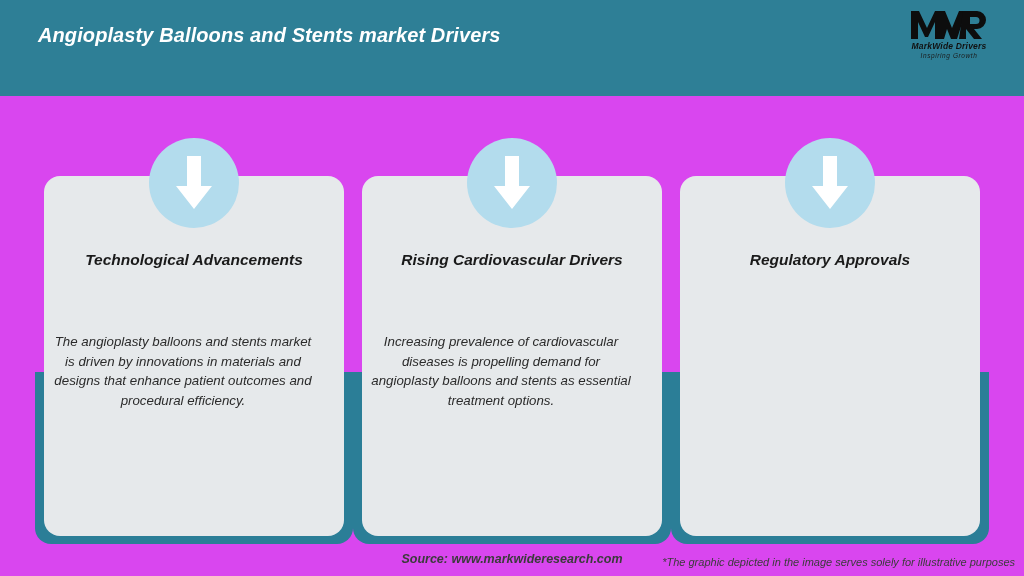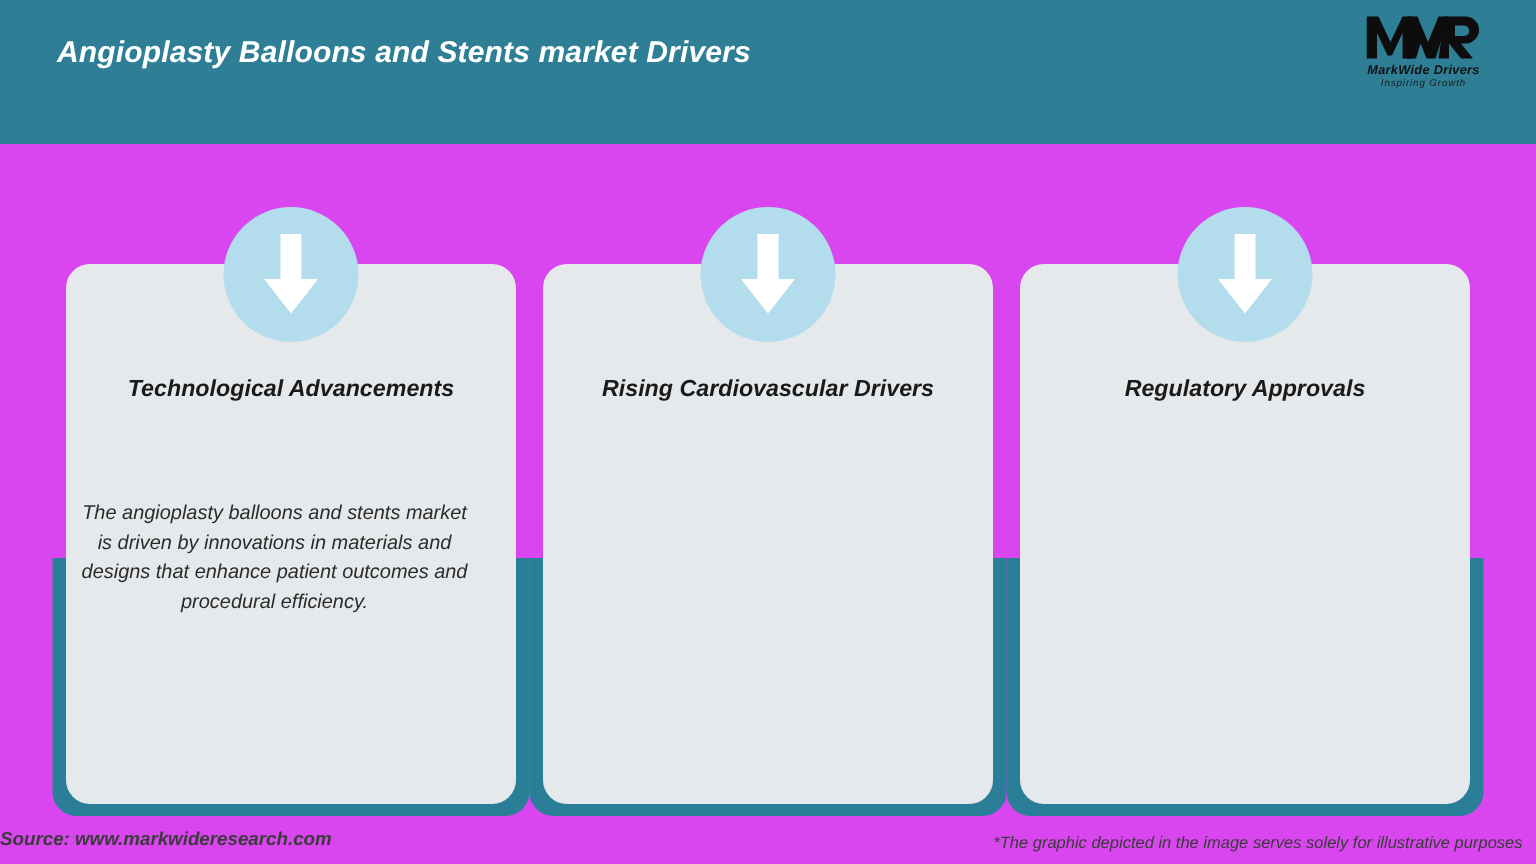--- a/index.html
+++ b/index.html
@@ -146,20 +146,21 @@
     left: 26px;
     top: 18px;
   }
 
   
   .source {
     position: absolute;
     left: 0;
     top: 552px;
     width: 1024px;
+    text-align: center;
     font-size: 12.5px;
     font-weight: bold;
     color: #3b3b3b;
   }
   .disclaimer {
     position: absolute;
     right: 9px;
     top: 556px;
     font-size: 11px;
     color: #3b3b3b;
@@ -201,20 +202,21 @@
         <svg width="38" height="54" viewBox="0 0 38 54" xmlns="http://www.w3.org/2000/svg">
           <polygon points="12,0 26,0 26,30 37,30 19,53 1,30 12,30" fill="#ffffff"></polygon>
         </svg>
       </div>
     </div>
 
     <div class="card-group g2">
       <div class="frame"></div>
       <div class="card">
         <div class="card-title">Rising Cardiovascular Drivers</div>
+        <div class="card-body">Increasing prevalence of cardiovascular diseases is propelling demand for angioplasty balloons and stents as essential treatment options.</div>
       </div>
       <div class="circle">
         <svg width="38" height="54" viewBox="0 0 38 54" xmlns="http://www.w3.org/2000/svg">
           <polygon points="12,0 26,0 26,30 37,30 19,53 1,30 12,30" fill="#ffffff"></polygon>
         </svg>
       </div>
     </div>
 
     <div class="card-group g3">
       <div class="frame"></div>

